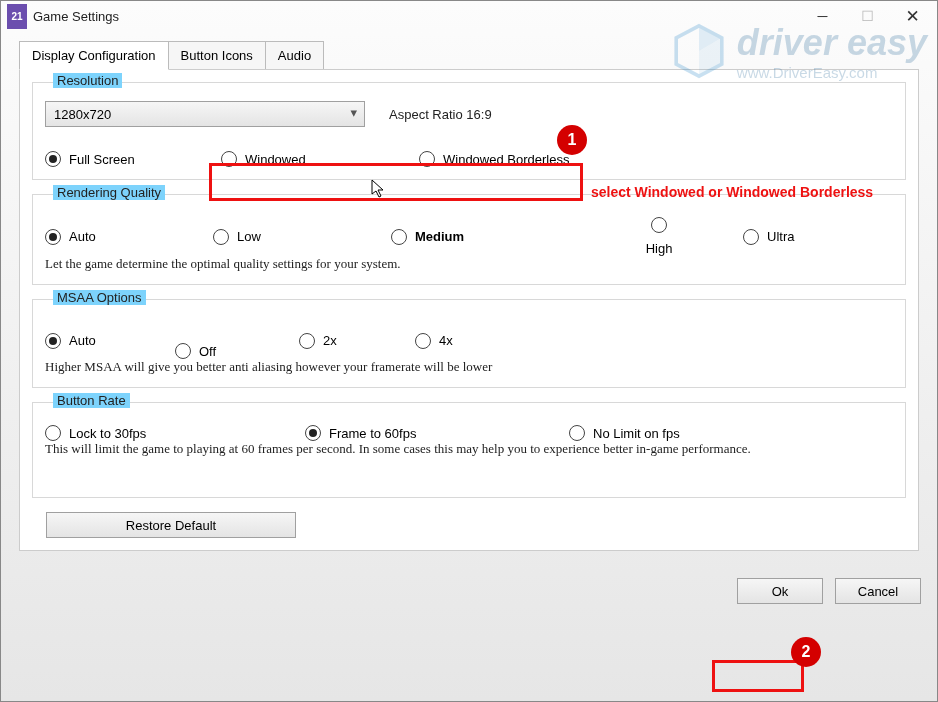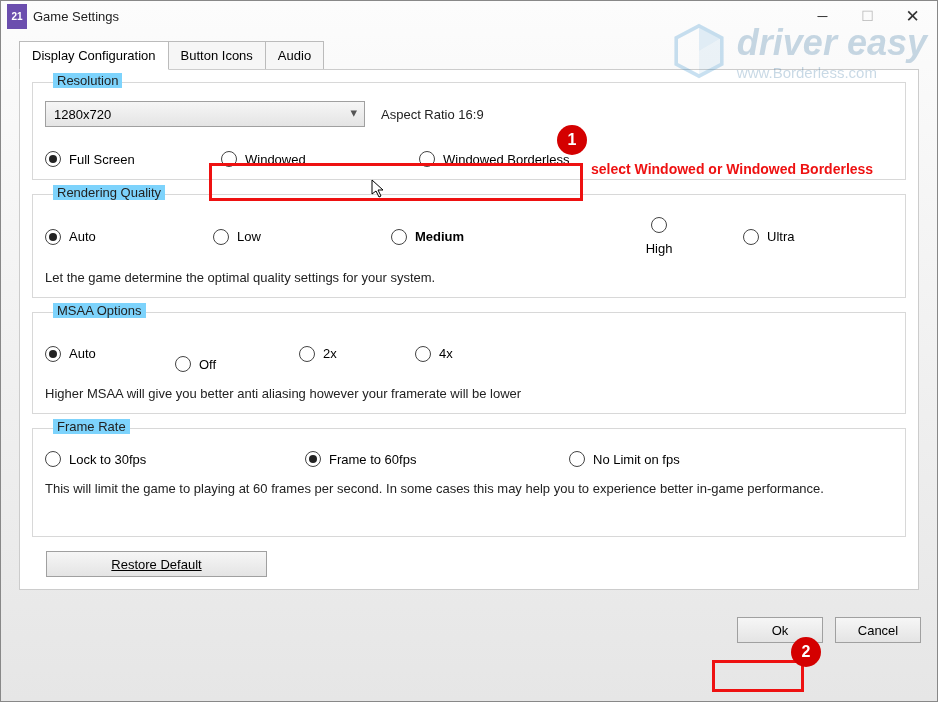--- a/index.html
+++ b/index.html
@@ -12,37 +12,37 @@
 .tabs { display: flex; margin: 10px 0 0 18px; }
 .tab { padding: 6px 12px; border: 1px solid #bbb; border-bottom: none; background: #f6f6f6; cursor: pointer; margin-right: -1px; }
 .tab.active { background: #fff; border-bottom: 1px solid #fff; position: relative; z-index: 2; }
 .panel { margin: 0 18px 10px 18px; border: 1px solid #ccc; background: #fff; padding: 12px 0 12px 0; position: relative; top: -1px; }
 fieldset { border: 1px solid #d8d8d8; margin: 0 12px 14px 12px; padding: 18px 12px 12px 12px; position: relative; }
 legend { position: absolute; top: -10px; left: 6px; background: #7dd3fc; padding: 0 4px; color: #222; margin-left: 14px; }
 .row { display: flex; align-items: center; gap: 14px; }
 .reso-select { appearance: none; width: 320px; height: 26px; background: linear-gradient(to bottom,#f6f6f6,#e4e4e4); border: 1px solid #a0a0a0; padding: 0 8px; position: relative; }
 .select-wrap { position: relative; display: inline-block; border-radius: 13px; }
 .select-wrap::after { content: "▾"; position: absolute; right: 8px; top: 4px; pointer-events: none; color: #555; }
-.aspect { margin-left: 2px; color: #222; }
+.aspect { margin-left: 10px; color: #222; }
 .radio-row { display: flex; align-items: center; gap: 8px; margin-top: 24px; }
 .radio-row.rendering { gap: 0; }
 .radio-item { display: flex; align-items: center; gap: 8px; cursor: pointer; }
 .radio-dot { width: 16px; height: 16px; border: 1.5px solid #444; border-radius: 50%; display: flex; align-items: center; justify-content: center; }
 .radio-dot.on::after { content: ""; width: 8px; height: 8px; background: #222; border-radius: 50%; }
-.desc { margin-top: 14px; color: #222; }
+.desc { color: #222; font-family: Liberation Serif, serif; }
 .btn { height: 26px; background: linear-gradient(to bottom,#f6f6f6,#e4e4e4); border: 1px solid #a0a0a0; cursor: pointer; display: flex; align-items: center; justify-content: center; }
-.restore { width: 221px; margin: 10px 0 0 26px; text-decoration: underline; }
+.restore { width: 250px; margin: 10px 0 0 26px; }
 .footer { display: flex; justify-content: flex-end; gap: 12px; padding: 16px 16px 18px 0; }
 .footer .btn { width: 86px; }
 .highlight-box-1 { position: absolute; border: 3px solid #e11; left: 208px; top: 162px; width: 374px; height: 38px; pointer-events: none; z-index: 5; }
 .highlight-box-2 { position: absolute; border: 3px solid #e11; left: 711px; top: 659px; width: 92px; height: 32px; pointer-events: none; z-index: 5; }
 .badge { position: absolute; width: 30px; height: 30px; background: #d40000; border-radius: 50%; color: #fff; font-weight: bold; display: flex; align-items: center; justify-content: center; font-size: 16px; z-index: 6; }
 .badge1 { left: 556px; top: 124px; }
 .badge2 { left: 790px; top: 636px; }
-.annot-text { position: absolute; color: #e11; font-weight: bold; font-size: 14px; left: 590px; top: 160px; z-index: 5; }
+.annot-text { position: absolute; color: #e11; font-weight: bold; font-size: 14px; left: 590px; top: 183px; z-index: 5; }
 .watermark { position: absolute; right: 10px; top: 20px; opacity: 0.25; pointer-events: none; z-index: 10; display: flex; align-items: center; gap: 8px; }
 .wm-icon { width: 60px; height: 60px; }
 .wm-text { display: flex; flex-direction: column; color: #2a6a9a; }
 .wm-text .l1 { font-size: 36px; font-weight: bold; font-style: italic; }
 .wm-text .l2 { font-size: 15px; }
 .cursor-svg { position: absolute; left: 370px; top: 178px; z-index: 7; pointer-events: none; }
 .rq-col1 { width: 168px; }
 .rq-col2 { width: 178px; }
 .rq-col3 { width: 184px; font-weight: bold; }
 .rq-col4 { width: 168px; flex-direction: column; }
@@ -145,21 +145,21 @@
         </div>
         <div class="radio-item">
           <span class="radio-dot"></span>
           <span>4x</span>
         </div>
       </div>
       <div class="desc">Higher MSAA will give you better anti aliasing however your framerate will be lower</div>
     </fieldset>
 
     <fieldset style="padding-bottom:40px">
-      <legend>Frame Rate</legend>
+      <legend>Button Rate</legend>
       <div class="radio-row rendering" style="margin-top:4px">
         <div class="radio-item fr-col1">
           <span class="radio-dot"></span>
           <span>Lock  to 30fps</span>
         </div>
         <div class="radio-item fr-col2">
           <span class="radio-dot on"></span>
           <span>Frame to 60fps</span>
         </div>
         <div class="radio-item">
@@ -189,17 +189,17 @@
   </svg>
 
   <div class="watermark">
     <svg class="wm-icon" viewBox="0 0 100 100">
       <polygon points="50,8 88,28 88,72 50,92 12,72 12,28" fill="none" stroke="#2a88c8" stroke-width="6"></polygon>
       <polygon points="50,8 50,50 88,28" fill="#2a88c8" opacity=".5"></polygon>
       <polygon points="50,50 50,92 88,72 88,28" fill="#2a88c8" opacity=".3"></polygon>
     </svg>
     <div class="wm-text">
       <span class="l1">driver easy</span>
-      <span class="l2">www.Borderless.com</span>
+      <span class="l2">www.DriverEasy.com</span>
     </div>
   </div>
 
 </div>
 
 </body></html>

